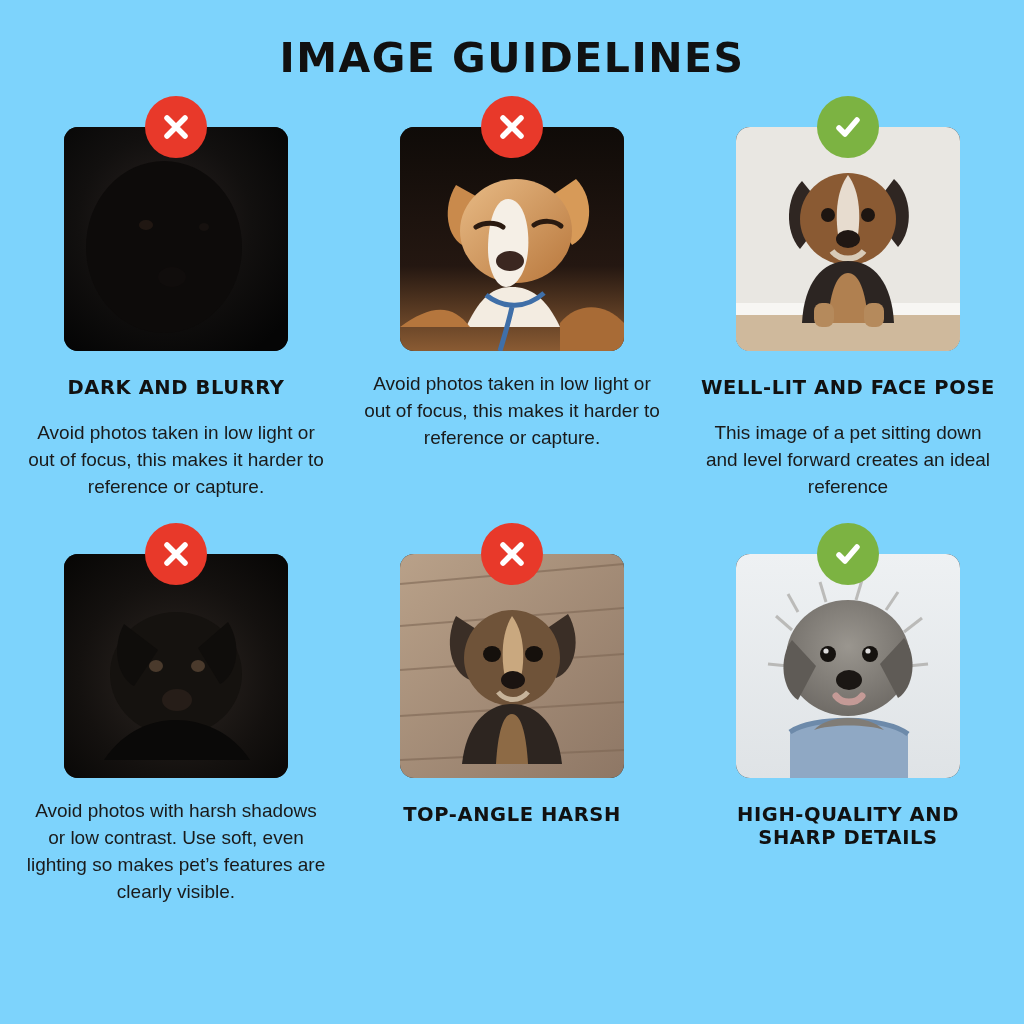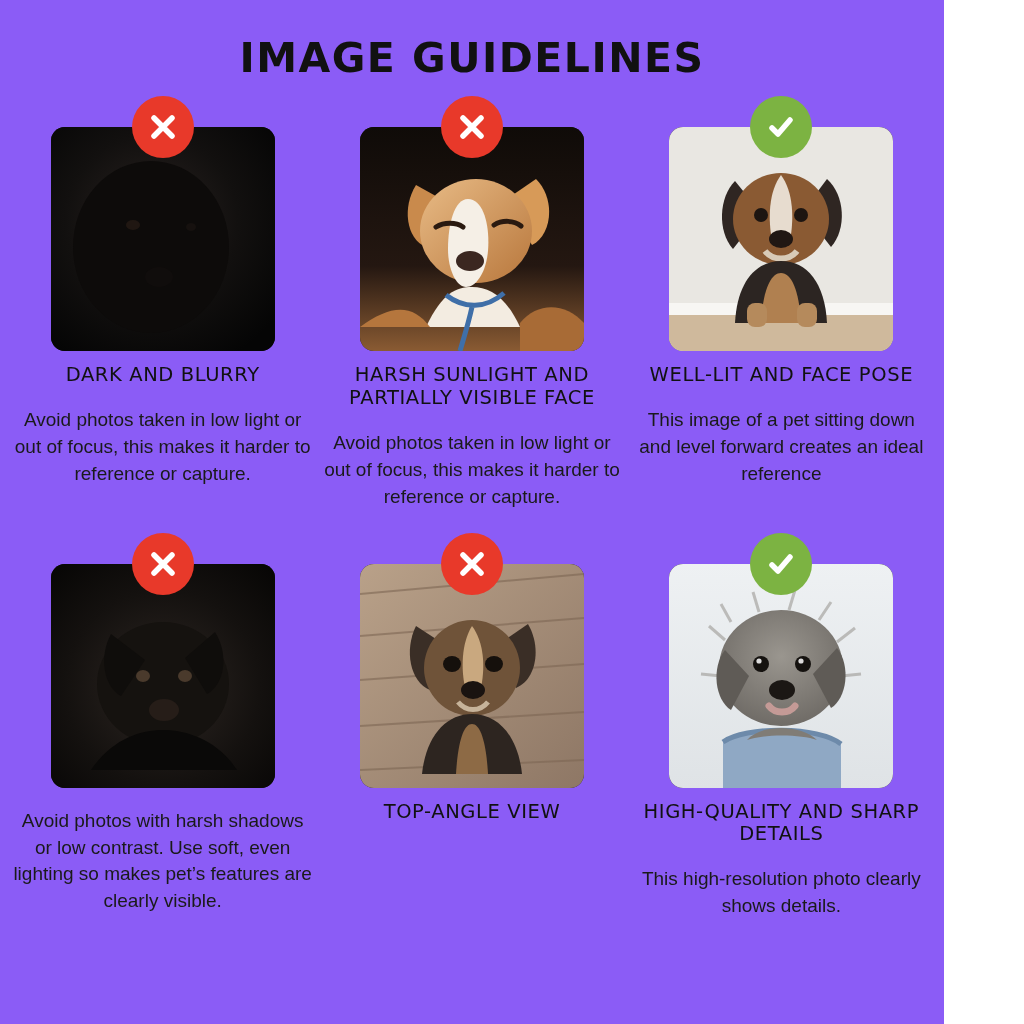--- a/index.html
+++ b/index.html
@@ -3,24 +3,24 @@
 <meta charset="utf-8">
 <style>
   * { box-sizing: border-box; }
   html, body {
     margin: 0; padding: 0;
     width: 1024px; height: 1024px;
     background: #ffffff;
     font-family: "Liberation Sans", sans-serif;
   }
   .page {
-    width: 944px; height: 1024px;
+    width: 1024px; height: 1024px;
     position: relative;
     overflow: hidden;
-    background: #8b5cf6;
+    background: #7dd3fc;
   }
   .title {
     text-align: center;
     font-size: 41px;
     font-weight: bold;
     letter-spacing: 1.5px;
     color: #111;
     margin: 0;
     padding-top: 34px;
     font-family: "DejaVu Sans", sans-serif;
@@ -52,23 +52,23 @@
   .badge svg { display: block; }
   .photo {
     width: 224px; height: 224px;
     border-radius: 14px;
     overflow: hidden;
     position: relative;
     background: #111;
   }
   .photo svg { display: block; width: 100%; height: 100%; }
   .cap-title {
-    margin-top: 13px;
+    margin-top: 26px;
     font-size: 19.5px;
-    font-weight: normal;
+    font-weight: bold;
     letter-spacing: 0.6px;
     text-align: center;
     color: #111;
     line-height: 1.17;
     width: 300px;
     font-family: "DejaVu Sans", sans-serif;
   }
   .cap-body {
     margin-top: 20px;
     font-size: 19px;
@@ -148,21 +148,20 @@
           <ellipse cx="110" cy="134" rx="14" ry="10" fill="#3b2720"></ellipse>
 
           <path d="M66 200 C82 166 96 160 112 160 C130 160 146 170 160 200 Z" fill="#f3ece1"></path>
           <path d="M0 200 C30 178 52 176 70 200 Z" fill="#b5763d"></path>
           <path d="M160 196 C178 174 206 176 224 196 L224 224 L160 224 Z" fill="#a86b36"></path>
 
           <path d="M86 168 C104 182 126 182 144 166" stroke="#3f6fa8" stroke-width="5" fill="none"></path>
           <path d="M112 180 C108 198 104 210 100 224" stroke="#3f6fa8" stroke-width="5" fill="none"></path>
         </svg>
       </div>
-      <div class="cap-title">HARSH SUNLIGHT AND PARTIALLY VISIBLE FACE</div>
       <div class="cap-body">Avoid photos taken in low light or out of focus, this makes it harder to reference or capture.</div>
     </div>
 
     <div class="cell">
       <div class="badge good">
         <svg width="32" height="32" viewBox="0 0 32 32">
           <path d="M7 17 L13 23 L25 9" stroke="#fff" stroke-width="5.5" fill="none" stroke-linecap="round" stroke-linejoin="round"></path>
         </svg>
       </div>
       <div class="photo">
@@ -250,21 +249,21 @@
           <path d="M112 62 C102 78 100 104 106 128 L120 128 C126 104 124 78 112 62 Z" fill="#c9a87f"></path>
           <ellipse cx="92" cy="100" rx="9" ry="8" fill="#15100c"></ellipse>
           <ellipse cx="134" cy="100" rx="9" ry="8" fill="#15100c"></ellipse>
           <ellipse cx="113" cy="126" rx="12" ry="9" fill="#1a1310"></ellipse>
           <path d="M98 138 C106 148 120 148 128 138" stroke="#c6b39a" stroke-width="5" fill="none"></path>
 
           <path d="M62 210 C66 172 86 150 112 150 C138 150 158 172 162 210 Z" fill="#2d2520"></path>
           <path d="M96 210 C98 176 104 160 112 160 C120 160 126 176 128 210 Z" fill="#8d6a45"></path>
         </svg>
       </div>
-      <div class="cap-title">TOP-ANGLE VIEW</div>
+      <div class="cap-title">TOP-ANGLE HARSH</div>
     </div>
 
     <div class="cell row2">
       <div class="badge good">
         <svg width="32" height="32" viewBox="0 0 32 32">
           <path d="M7 17 L13 23 L25 9" stroke="#fff" stroke-width="5.5" fill="none" stroke-linecap="round" stroke-linejoin="round"></path>
         </svg>
       </div>
       <div class="photo">
         <svg viewBox="0 0 224 224" preserveAspectRatio="none">
@@ -302,17 +301,16 @@
           <ellipse cx="113" cy="126" rx="13" ry="10" fill="#1b1714"></ellipse>
           <path d="M100 142 C106 150 120 150 126 142" stroke="#c49a96" stroke-width="7" fill="none" stroke-linecap="round"></path>
 
           <path d="M54 178 C76 162 150 162 172 180 L172 224 L54 224 Z" fill="#8fa8c4"></path>
           <path d="M54 178 C76 162 150 162 172 180" stroke="#6d8aaa" stroke-width="5" fill="none"></path>
 
           <path d="M78 176 C92 160 132 160 148 176 C132 170 94 170 78 176 Z" fill="#807c76"></path>
         </svg>
       </div>
       <div class="cap-title">HIGH-QUALITY AND SHARP DETAILS</div>
-      <div class="cap-body">This high-resolution photo clearly shows details.</div>
     </div>
 
   </div>
 </div>
 
 </body></html>

